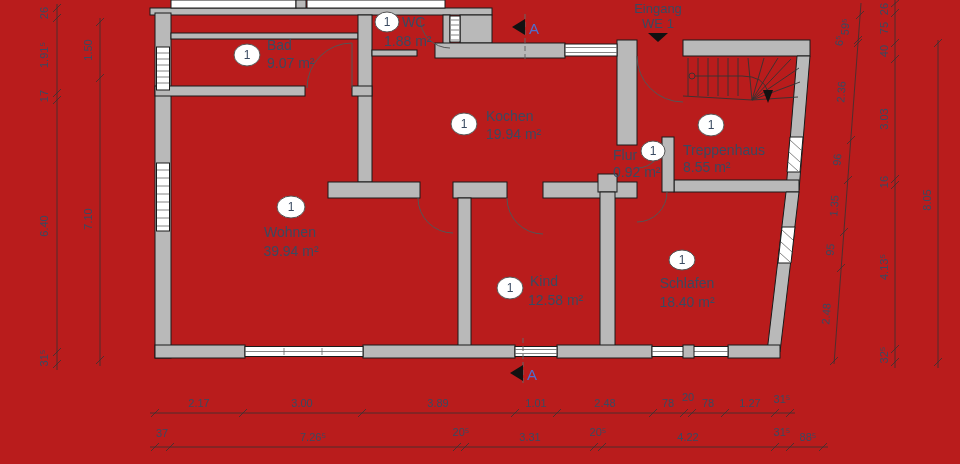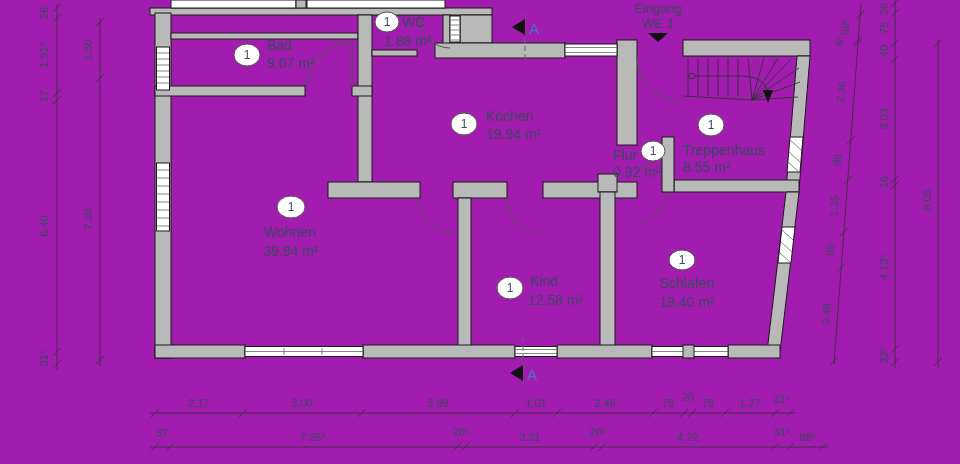--- a/index.html
+++ b/index.html
@@ -1,16 +1,16 @@
 <!DOCTYPE html>
 <html><head>
 <meta charset="utf-8">
 <style>
   html,body{margin:0;padding:0;background:#ffffff;}
-  .canvas{position:relative;width:960px;height:464px;background:#a21caf;overflow:hidden;}
+  .canvas{position:relative;width:960px;height:464px;background:#b91c1c;overflow:hidden;}
   svg{display:block;}
   svg text{font-family:"Liberation Sans","DejaVu Sans",sans-serif;fill:#3a4a61;}
   .dim{font-size:11px;}
   .room-name{font-size:14px;}
   .room-area{font-size:14px;}
   .tag{font-size:12px;text-anchor:middle;}
   .sec{font-size:15px;fill:#4f6fd0;}
   .ent{font-size:13px;text-anchor:middle;}
   .wall{fill:#b9b9b9;stroke:#1a1a1a;stroke-width:1;}
   .roomcut{fill:#ffffff;stroke:#1a1a1a;stroke-width:1;}

